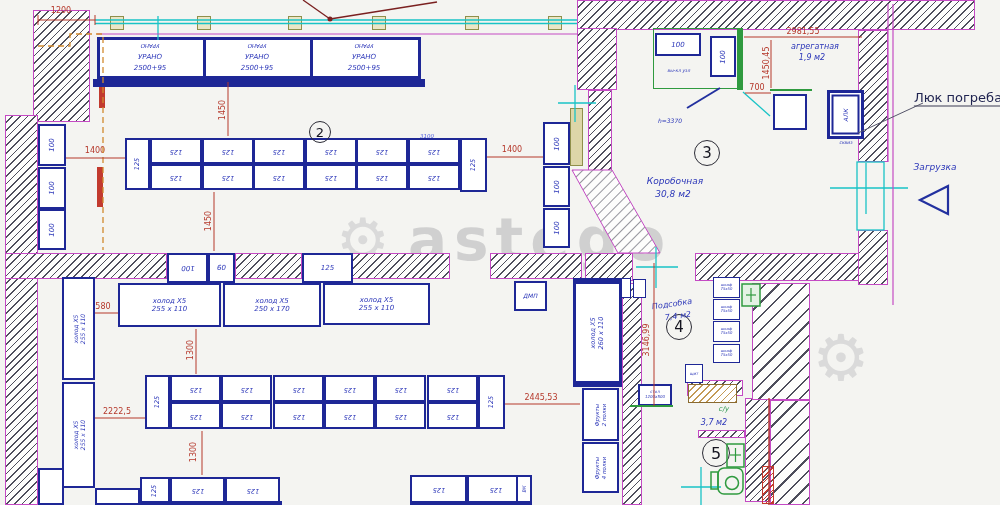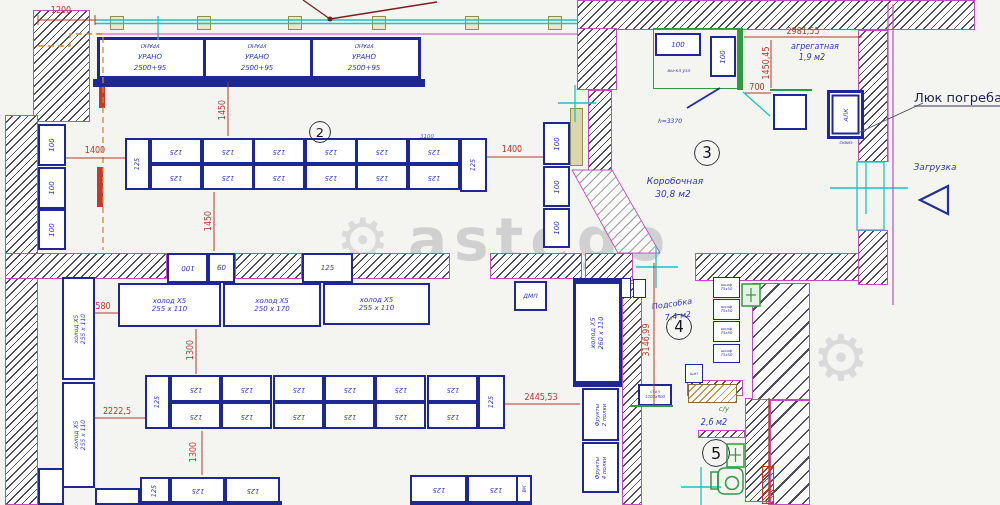--- a/index.html
+++ b/index.html
@@ -407,21 +407,21 @@
     <div class="abs fill" style="left: 410px; top: 501px; width: 122px; height: 4px;"></div>
     <div class="circle" style="left: 309px; top: 121px; width: 22px; height: 22px; font-size: 13px;">2</div>
     <div class="circle" style="left: 694px; top: 140px; width: 26px; height: 26px; font-size: 15px;">3</div>
     <div class="circle" style="left: 666px; top: 314px; width: 26px; height: 26px; font-size: 15px;">4</div>
     <div class="circle" style="left: 702px; top: 439px; width: 28px; height: 28px; font-size: 16px;">5</div>
     <div class="txt " style="left: 675px; top: 181px; font-size: 9px;">Коробочная</div>
     <div class="txt " style="left: 673px; top: 194px; font-size: 9px;">30,8 м2</div>
     <div class="txt " style="left: 672px; top: 304px; font-size: 8px; transform: translate(-50%, -50%) rotate(-8deg);">Подсобка</div>
     <div class="txt " style="left: 678px; top: 316px; font-size: 8px; transform: translate(-50%, -50%) rotate(-8deg);">7,4 м2</div>
     <div class="txt " style="left: 724px; top: 409px; font-size: 7px; color: rgb(47, 154, 79);">с/у</div>
-    <div class="txt " style="left: 714px; top: 422px; font-size: 8px;">2,6 м2</div>
+    <div class="txt " style="left: 714px; top: 422px; font-size: 8px;">3,7 м2</div>
     <div class="txt " style="left: 815px; top: 46px; font-size: 8px;">агрегатная</div>
     <div class="txt " style="left: 812px; top: 57px; font-size: 8px;">1,9 м2</div>
     <div class="txt " style="left: 670px; top: 120px; font-size: 6px;">h=3370</div>
     <div class="txt " style="left: 679px; top: 70px; font-size: 4.5px;">вы-кл узл</div>
     <div class="txt " style="left: 846px; top: 142px; font-size: 4.5px;">сквиз</div>
     <div class="txt ul" style="left: 958px; top: 98px; font-size: 13px;">Люк погреба</div>
     <div class="txt " style="left: 935px; top: 167px; font-size: 9px;">Загрузка</div>
     <div class="txt " style="left: 427px; top: 136px; font-size: 5.5px; color: rgb(74, 90, 224);">3100</div>
     <div class="dimt" style="left: 61px; top: 10px; font-size: 8px;">1200</div>
     <div class="dimt" style="left: 95px; top: 150px; font-size: 8px;">1400</div>

